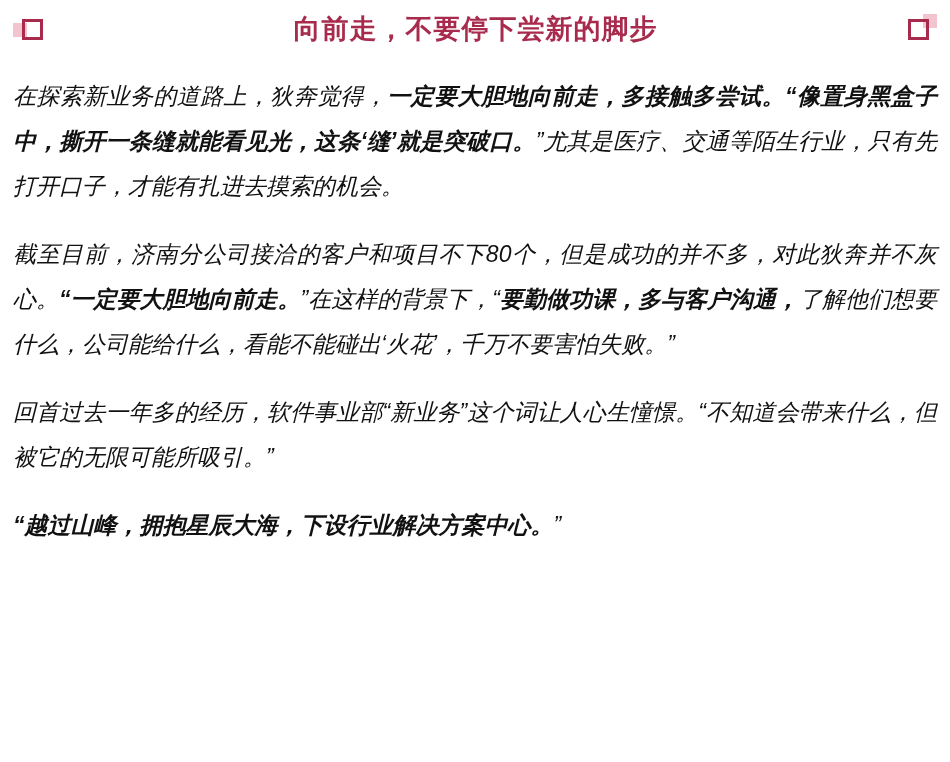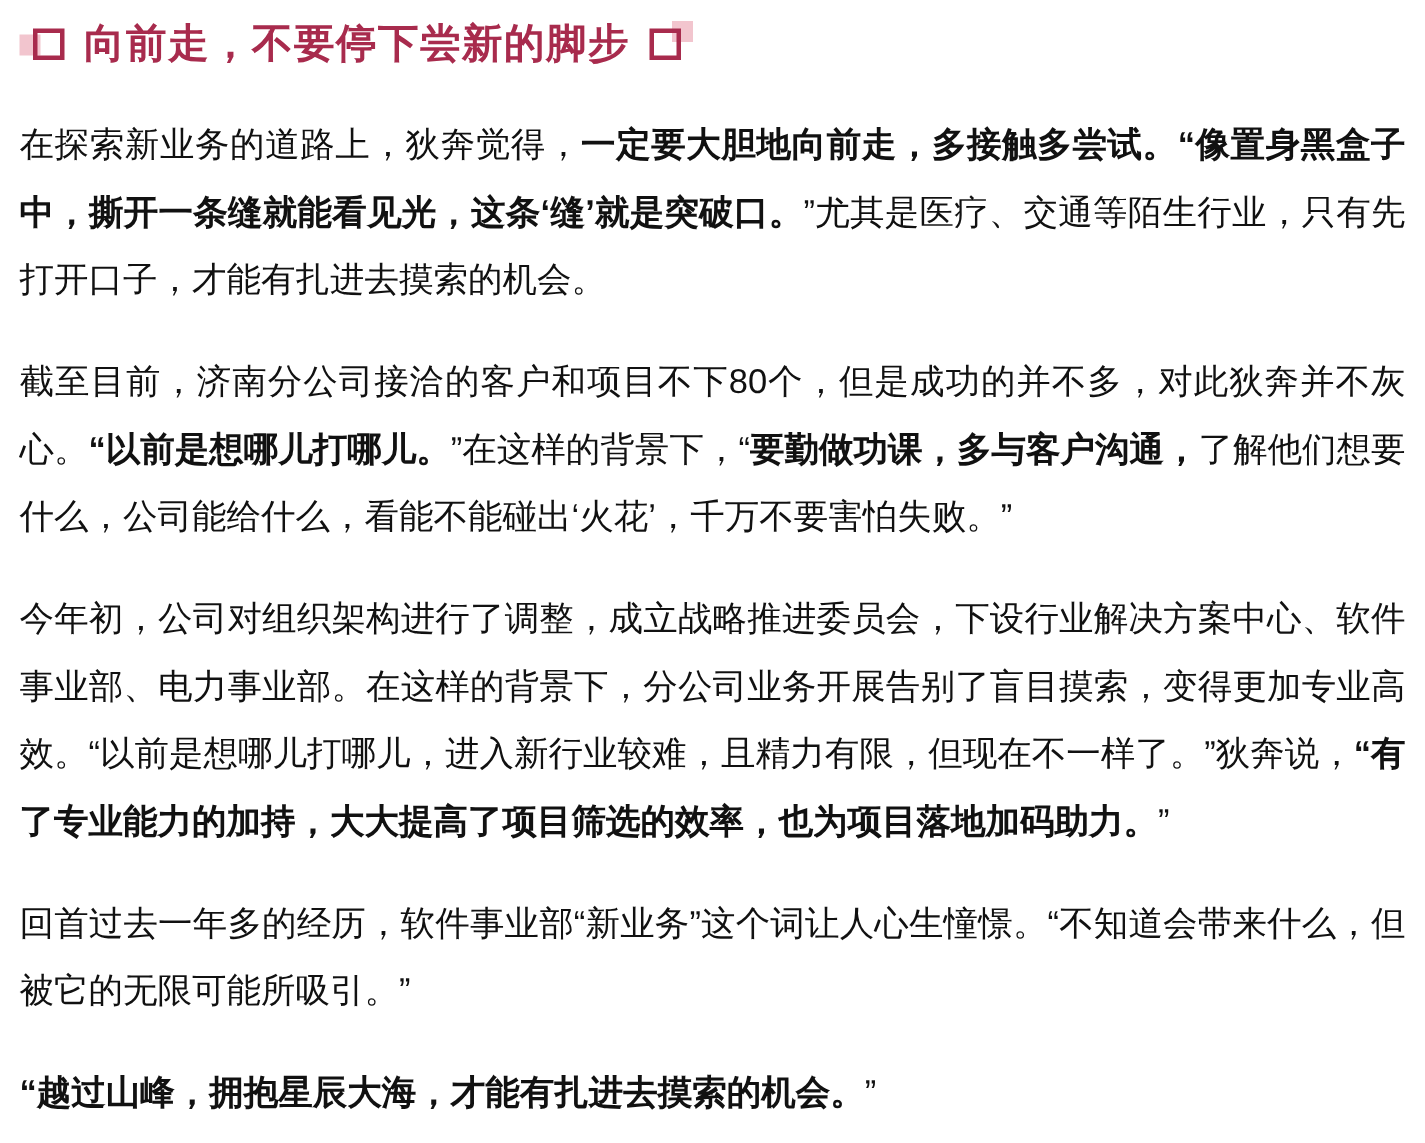--- a/index.html
+++ b/index.html
@@ -14,21 +14,21 @@
     color: #111111;
     overflow: hidden;
   }
   .content {
     padding: 8px 13px 0 13px;
     box-sizing: border-box;
   }
   .title-row {
     display: flex;
     align-items: center;
-    justify-content: flex-start;
+    justify-content: space-between;
     font-size: 27px;
     font-weight: bold;
     color: #a82b4d;
     letter-spacing: 1px;
     margin: 4px 0 28px 0;
     line-height: 34px;
   }
   .deco {
     display: inline-flex;
     align-items: center;
@@ -63,20 +63,21 @@
     z-index: 0;
   }
   .deco-right .sq-outline { position: relative; z-index: 1; }
   .article {
     font-size: 23px;
     line-height: 45px;
   }
   .para {
     margin: 0 0 23px 0;
     text-align: justify;
+    font-style: italic;
   }
   .para:last-child { margin-bottom: 0; }
   .seg { font-weight: normal; }
   .seg.bold { font-weight: bold; }
 </style>
 </head>
 <body>
 
 <div class="content">
 
@@ -87,19 +88,18 @@
     </span>
     <span>向前走，不要停下尝新的脚步</span>
     <span class="deco deco-right">
       <span class="sq-outline"></span>
       <span class="sq-pink"></span>
     </span>
   </div>
 
   <div class="article">
       <p class="para"><span class="seg">在探索新业务的道路上，狄奔觉得，</span><span class="seg bold">一定要大胆地向前走，多接触多尝试。“像置身黑盒子中，撕开一条缝就能看见光，这条‘缝’就是突破口。</span><span class="seg">”尤其是医疗、交通等陌生行业，只有先打开口子，才能有扎进去摸索的机会。</span></p>
-      <p class="para"><span class="seg">截至目前，济南分公司接洽的客户和项目不下80个，但是成功的并不多，对此狄奔并不灰心。</span><span class="seg bold">“以前是想哪儿打哪儿。</span><span class="seg">”在这样的背景下，“</span><span class="seg bold">要勤做功课，多与客户沟通，</span><span class="seg">了解他们想要什么，公司能给什么，看能不能碰出‘火花’，千万不要害怕失败。”</span></p>
-      <p class="para"><span class="seg">今年初，公司对组织架构进行了调整，成立战略推进委员会，下设行业解决方案中心、软件事业部、电力事业部。在这样的背景下，分公司业务开展告别了盲目摸索，变得更加专业高效。“以前是想哪儿打哪儿，进入新行业较难，且精力有限，但现在不一样了。”狄奔说，</span><span class="seg bold">“有了专业能力的加持，大大提高了项目筛选的效率，也为项目落地加码助力。</span><span class="seg">”</span></p>
+      <p class="para"><span class="seg">截至目前，济南分公司接洽的客户和项目不下80个，但是成功的并不多，对此狄奔并不灰心。</span><span class="seg bold">“一定要大胆地向前走。</span><span class="seg">”在这样的背景下，“</span><span class="seg bold">要勤做功课，多与客户沟通，</span><span class="seg">了解他们想要什么，公司能给什么，看能不能碰出‘火花’，千万不要害怕失败。”</span></p>
       <p class="para"><span class="seg">回首过去一年多的经历，软件事业部“新业务”这个词让人心生憧憬。“不知道会带来什么，但被它的无限可能所吸引。”</span></p>
-      <p class="para"><span class="seg bold">“越过山峰，拥抱星辰大海，才能有扎进去摸索的机会。</span><span class="seg">”</span></p>
+      <p class="para"><span class="seg bold">“越过山峰，拥抱星辰大海，下设行业解决方案中心。</span><span class="seg">”</span></p>
     </div>
 
 </div>
 
 </body></html>

